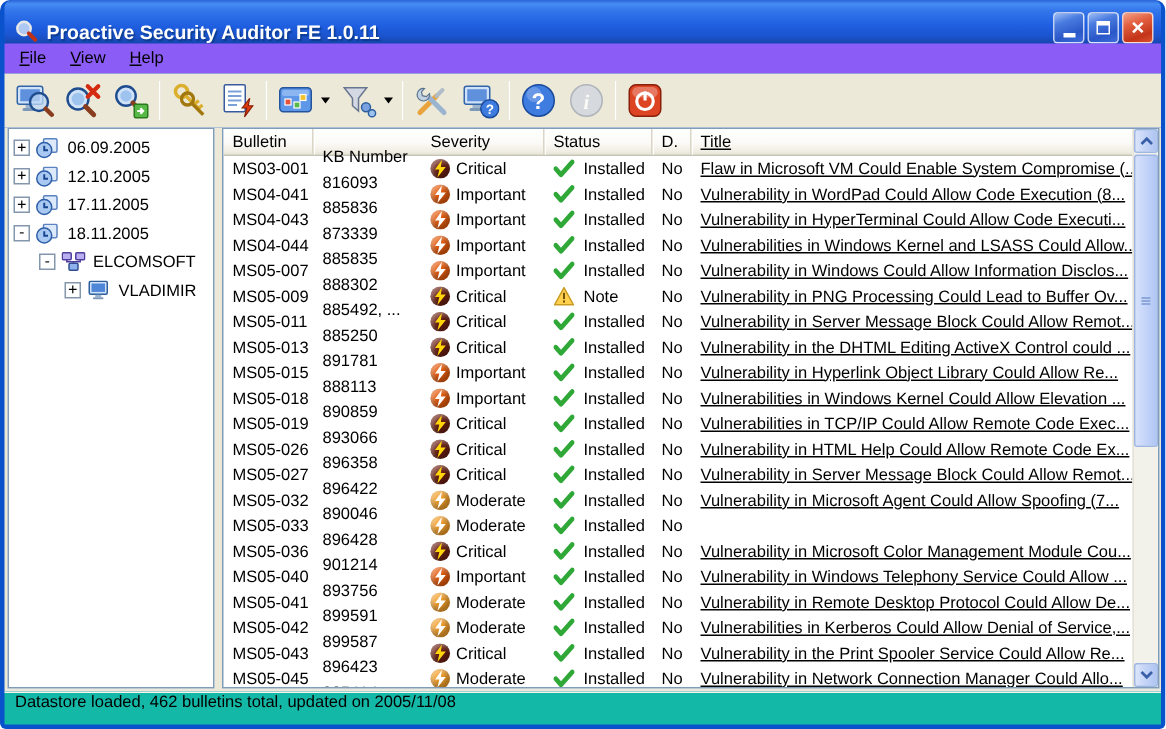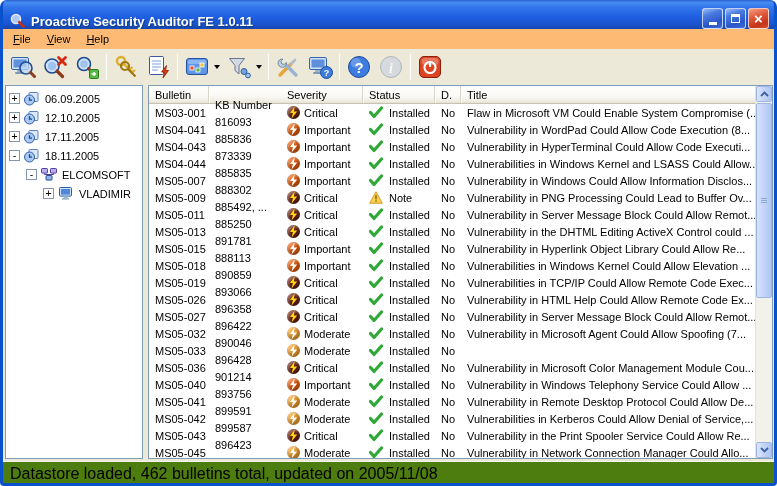--- a/index.html
+++ b/index.html
@@ -14,21 +14,21 @@
     white-space:nowrap; overflow:hidden; }
   .wbtns { display:flex; gap:2px; }
   .wbtn { width:21px; height:21px; border-radius:3px; border:1px solid rgba(255,255,255,.7);
     display:flex; align-items:center; justify-content:center; color:#fff; }
   .wbtn.minmax { background:linear-gradient(160deg,#9dbdf5 0%,#4a7ce0 30%,#2a57c8 70%,#3e6bd8 100%); }
   .wbtn.close { background:linear-gradient(160deg,#f2a088 0%,#e25f3f 35%,#c33418 75%,#d8502e 100%); }
   .glyph-min { width:8px; height:3px; background:#fff; margin-top:10px; }
   .glyph-max { width:9px; height:9px; border:1px solid #fff; border-top:3px solid #fff; }
   .glyph-close { font-size:15px; font-weight:bold; line-height:1; margin-top:-1px; }
   
-  .menubar { height:20px; flex:0 0 20px; background:#fdba74; display:flex; align-items:center; padding-left:2px; }
+  .menubar { height:20px; flex:0 0 20px; background:#8b5cf6; display:flex; align-items:center; padding-left:2px; }
   .menu-item { display:inline-block; padding:2px 8px 3px; font-size:11px; color:#000; cursor:default; }
   .menu-item::first-letter { text-decoration:underline; }
   
   .toolbar { height:36px; flex:0 0 36px; background:#ECE9D8; display:flex; align-items:center; padding-left:4px; }
   .tbtn { height:30px; min-width:32px; display:flex; align-items:center; justify-content:center; border:1px solid transparent;
     border-radius:2px; padding:0 2px; }
   .tbtn svg { width:26px; height:26px; display:block; }
   .tbtn.disabled { opacity:.8; filter:grayscale(.5); }
   .tsep { width:1px; height:26px; background:#c9c5b2; border-right:1px solid #fff; margin:0 3px; }
   .caret { width:0; height:0; border-left:3.5px solid transparent; border-right:3.5px solid transparent;
@@ -45,42 +45,42 @@
   .tablewrap { flex:1 1 auto; background:#fff; border:1px solid #7f9db9; display:flex; min-width:0; }
   .tablecol { flex:1 1 auto; display:flex; flex-direction:column; min-width:0; overflow:hidden; }
   .thead { height:18px; flex:0 0 18px; display:flex;
     background:linear-gradient(180deg,#ffffff 0%,#fbfaf6 55%,#efede2 90%,#e4e1d2 100%);
     border-bottom:1px solid #c6c3b4; font-size:11px; color:#000; }
   .th { display:flex; align-items:center; padding-left:6px; border-right:1px solid #d9d6c8; box-shadow:1px 0 0 #fff; }
   .tbody { flex:1 1 auto; overflow:hidden; }
   .trow { height:17px; display:flex; align-items:center; font-size:11px; color:#000; }
   .td { padding-left:6px; white-space:nowrap; overflow:hidden; flex:0 0 auto; }
   .c-bulletin { width:60px; } .c-kb { width:72px;margin-top:19px; } .c-sev { width:82px; display:flex; align-items:center; }
-  .c-status { width:72px; display:flex; align-items:center; } .c-d { width:26px; } .c-title { flex:1 1 auto; }
+  .c-status { width:72px; display:flex; align-items:center; } .c-d { width:26px; } .c-title { flex:1 1 auto;text-decoration:underline; }
   .sev-ball { width:13px; height:13px; border-radius:50%; margin-right:4px; flex:0 0 auto; position:relative;
     box-shadow:inset -2px -3px 4px rgba(0,0,0,.35), inset 2px 2px 3px rgba(255,255,255,.4); }
   .sev-ball svg { position:absolute; left:0; top:0; width:13px; height:13px; }
   .sev-critical { background:var(--c-critical,#6b1f12); }
   .sev-important { background:var(--c-important,#e65c0d); }
   .sev-moderate { background:var(--c-moderate,#f3a02b); }
   .sev-critical .bolt { fill:#ffd60a; } .sev-important .bolt, .sev-moderate .bolt { fill:#fff; }
   .st-ico { width:14px; height:13px; margin-right:6px; flex:0 0 auto; }
   
   .vscroll { width:17px; flex:0 0 17px; background:#f2f1ea; display:flex; flex-direction:column; border-left:1px solid #e4e2d6; }
   .sbtn { height:16px; flex:0 0 16px; background:linear-gradient(90deg,#dce6fb,#c2d3f7 50%,#aec4f2);
     border:1px solid #9eb6e4; border-radius:2px; display:flex; align-items:center; justify-content:center; }
   .sbtn svg { width:9px; height:6px; }
   .sthumb { height:195px; flex:0 0 195px; margin:1px 0; background:linear-gradient(90deg,#d7e1fb,#c4d4f9 50%,#b0c6f4);
     border:1px solid #9eb6e4; border-radius:2px; position:relative; }
   .sthumb::after { content:""; position:absolute; left:4px; right:4px; top:50%; margin-top:-3px; height:6px;
     background:repeating-linear-gradient(180deg,#8fa8dc 0 1px,transparent 1px 2px); }
   .strack { flex:1 1 auto; }
   
-  .statusbar { height:22px; flex:0 0 22px; background:#4d7c0f; border-top:1px solid #f7f5ec;
-    display:flex; align-items:flex-end; padding-left:7px; font-size:16px; color:#000; }
+  .statusbar { height:22px; flex:0 0 22px; background:#14b8a6; border-top:1px solid #f7f5ec;
+    display:flex; align-items:flex-start; padding-left:7px; font-size:11px; color:#000; }
 </style>
 </head>
 <body>
 
 <div class="window">
 
   <div class="titlebar">
     <svg class="app-icon" viewBox="0 0 17 17">
       <circle cx="7" cy="7" r="4.5" fill="rgba(210,228,248,.8)" stroke="#e8e8e8" stroke-width="1.6"></circle>
       <line x1="10.2" y1="10.2" x2="14.5" y2="14.5" stroke="#c23018" stroke-width="2.6" stroke-linecap="round"></line>

